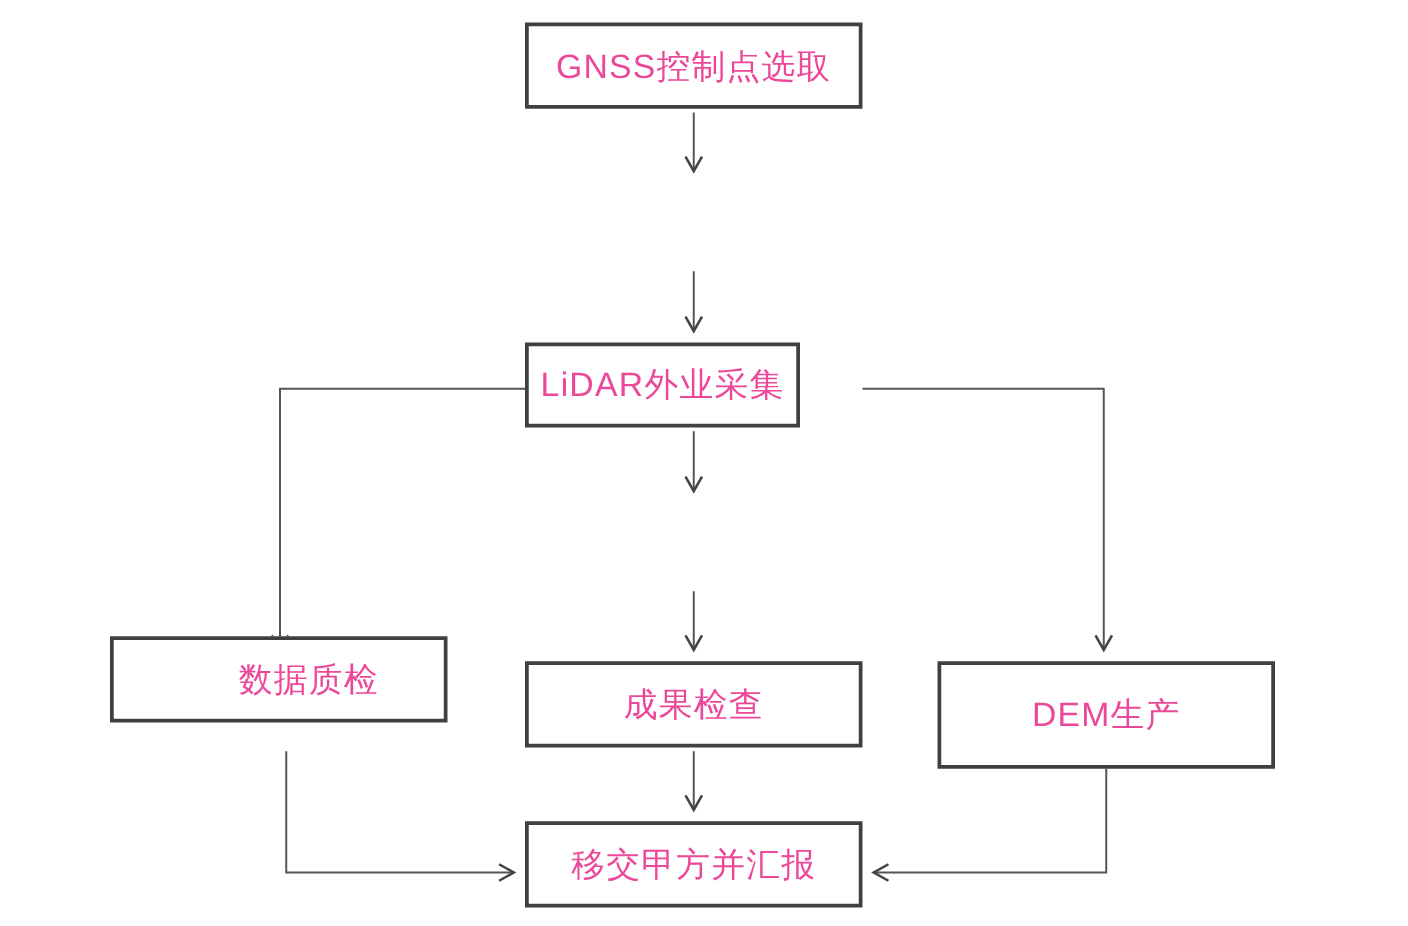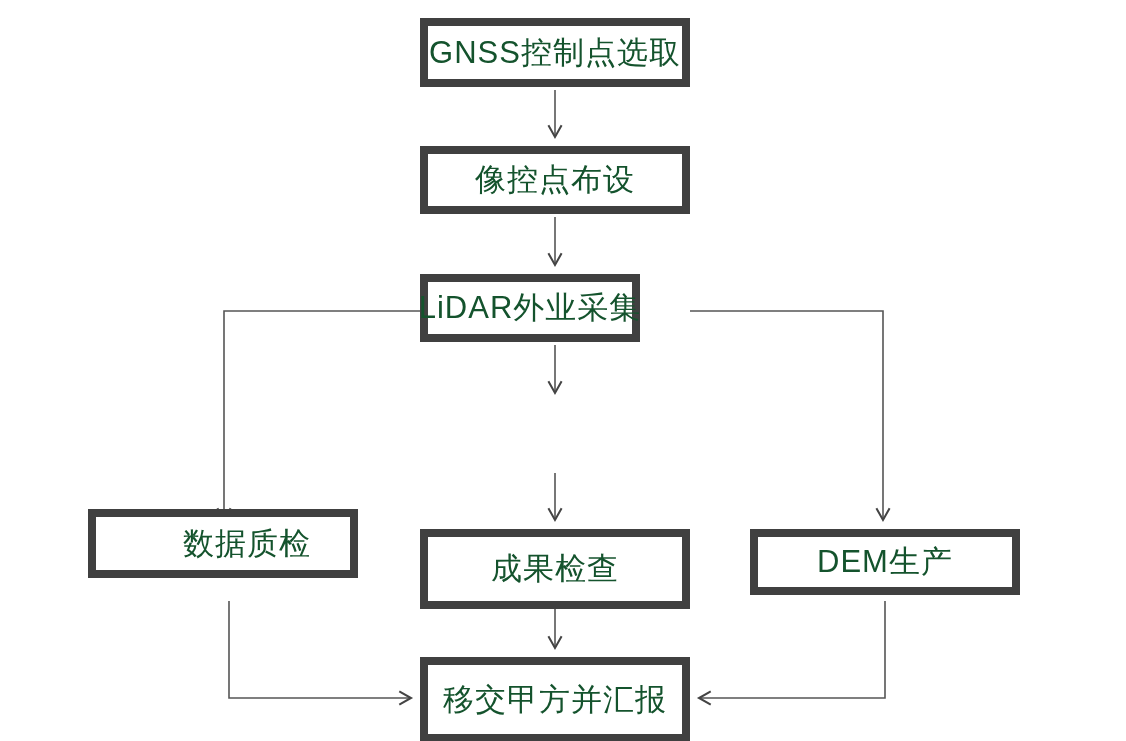--- a/index.html
+++ b/index.html
@@ -18,40 +18,40 @@
   .edges-layer {
     position: absolute;
     left: 0;
     top: 0;
     width: 1126px;
     height: 741px;
   }
   .node {
     position: absolute;
     box-sizing: border-box;
-    border: 8px solid #404040;
+    border: 3px solid #404040;
     background: #ffffff;
     display: flex;
     align-items: center;
     justify-content: center;
-    font-size: 31px;
-    color: #14532d;
+    font-size: 27px;
+    color: #ec4899;
     letter-spacing: 1px;
     white-space: nowrap;
   }
   
   .node-gnss          { left: 420px; top: 18px;  width: 270px; height: 69px; }
   .node-image-control { left: 420px; top: 146px; width: 270px; height: 68px; }
   .node-lidar         { left: 420px; top: 274px; width: 220px; height: 68px; }
   .node-dom           { left: 420px; top: 402px; width: 270px; height: 68px; }
-  .node-result-check  { left: 420px; top: 529px; width: 270px; height: 80px; }
-  .node-handover      { left: 420px; top: 657px; width: 270px; height: 85px; }
+  .node-result-check  { left: 420px; top: 529px; width: 270px; height: 69px; }
+  .node-handover      { left: 420px; top: 657px; width: 270px; height: 69px; }
   
   .node-data-qc       { left: 88px;  top: 509px; width: 270px; height: 69px; padding-left: 48px; }
-  .node-dem           { left: 750px; top: 529px; width: 270px; height: 66px; }
+  .node-dem           { left: 750px; top: 529px; width: 270px; height: 86px; }
 </style>
 </head>
 <body>
 
 <div class="canvas">
 
   <svg class="edges-layer" width="1126" height="741" viewBox="0 0 1126 741" fill="none" stroke="#555555" stroke-width="1.6">
     <defs>
       <marker id="arrow" viewBox="0 0 12 12" refX="10" refY="6" markerWidth="11" markerHeight="11" orient="auto-start-reverse">
         <path d="M2,1.5 L10,6 L2,10.5" fill="none" stroke="#444444" stroke-width="1.4"></path>
@@ -70,23 +70,20 @@
 
     <polyline points="229,601 229,698 411,698" marker-end="url(#arrow)"></polyline>
 
     <polyline points="885,601 885,698 699,698" marker-end="url(#arrow)"></polyline>
   </svg>
 
   <div class="node node-gnss">
     <span>GNSS控制点选取</span>
   </div>
 
-  <div class="node node-image-control">
-    <span>像控点布设</span>
-  </div>
 
   <div class="node node-lidar">
     <span>LiDAR外业采集</span>
   </div>
 
 
   <div class="node node-data-qc">
     <span>数据质检</span>
   </div>
 

